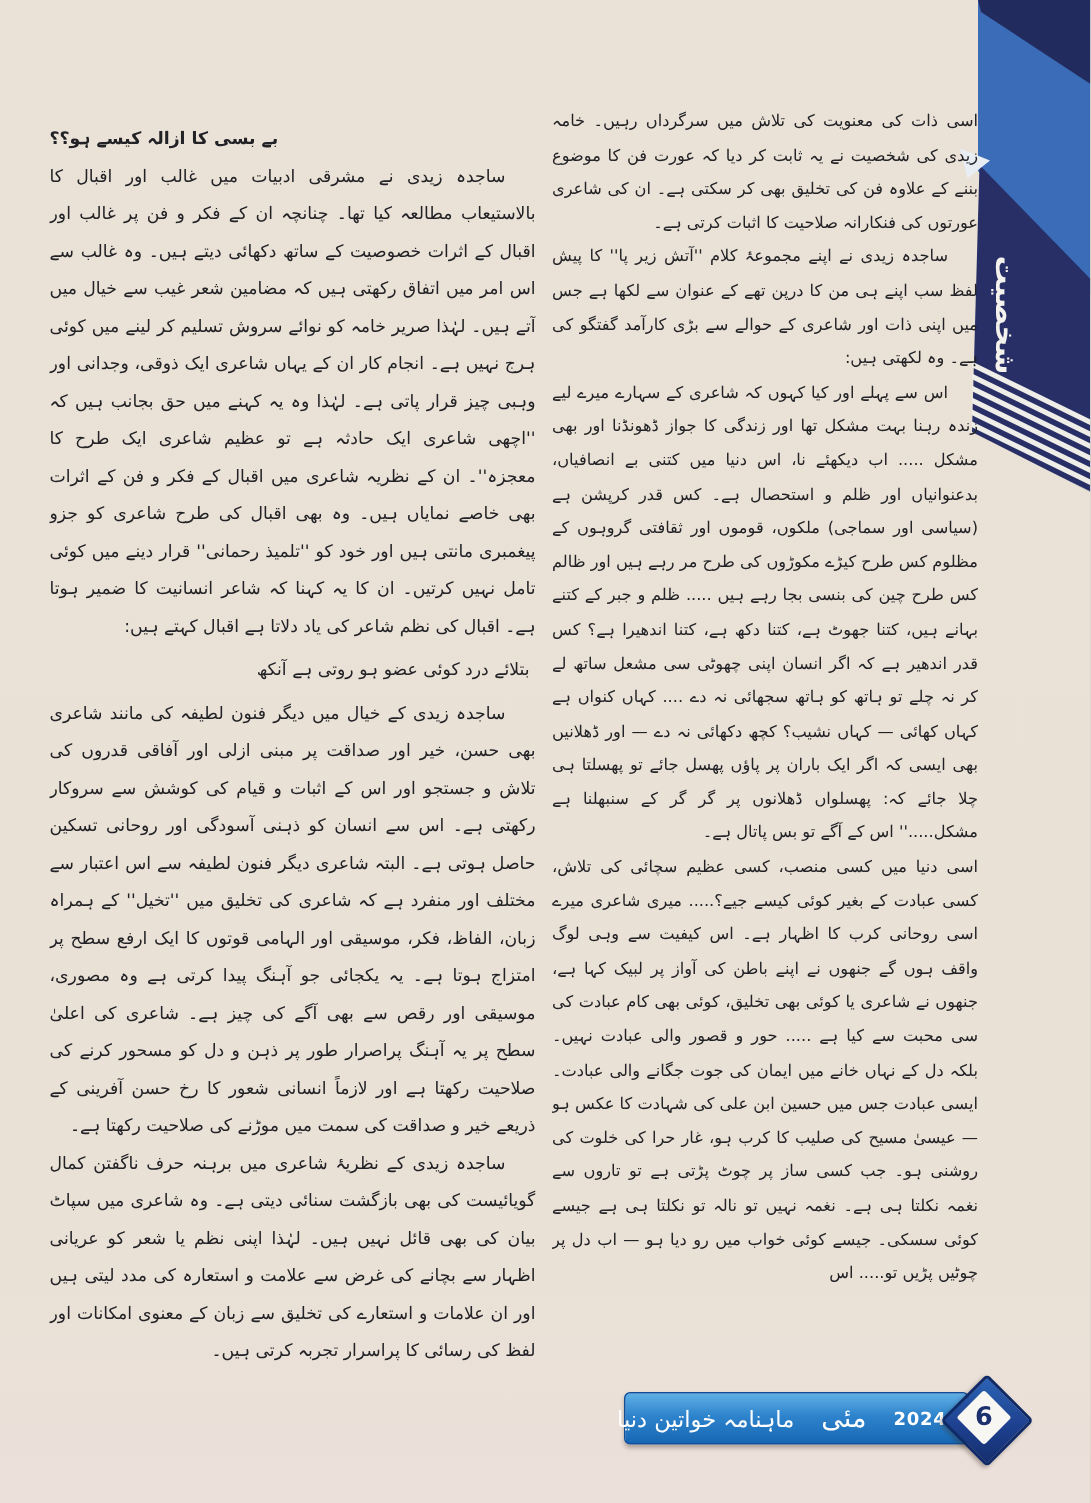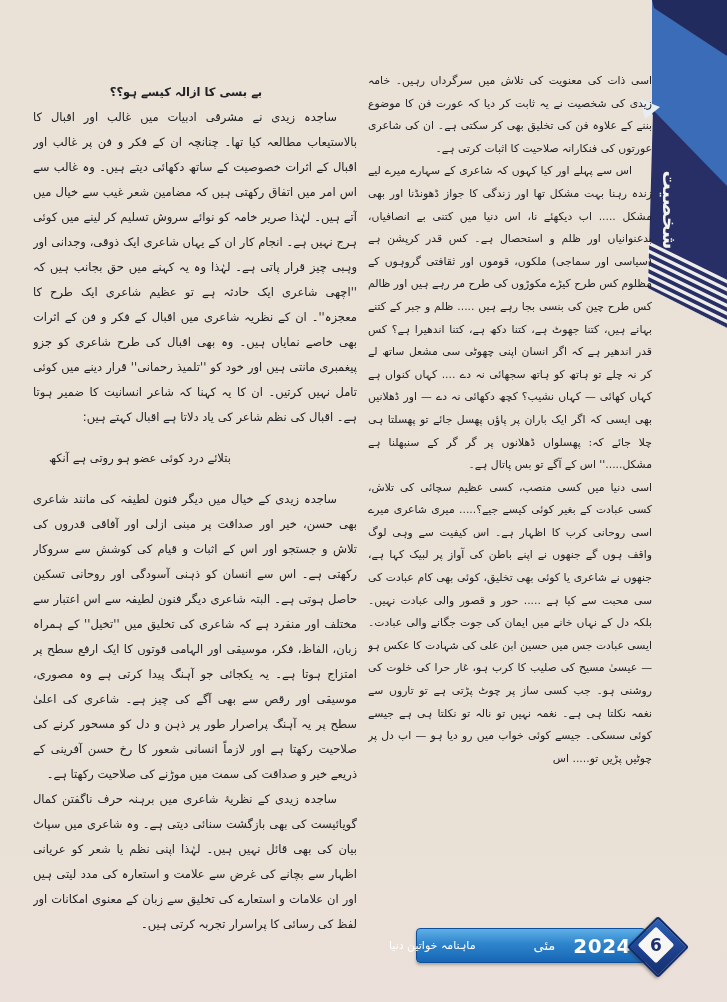--- a/index.html
+++ b/index.html
@@ -15,44 +15,44 @@
   }
   
   .col{
     position:absolute;direction:rtl;color:#222226;
     text-align:justify;overflow:hidden;
   }
   .col-left{left:33px;top:80px;width:324px;height:852px;font-size:11.5px;line-height:25px;}
   .col-right{left:368px;top:70px;width:284px;height:845px;font-size:10.8px;line-height:22.6px;}
   .para{margin:0;text-indent:20px;}
   .para.flush{text-indent:0;}
-  .heading-line{margin:0;text-align:center;text-indent:18px;font-weight:bold;}
+  .heading-line{margin:0;text-align:left;text-indent:18px;font-weight:bold;}
   .verse{margin:0;text-align:center;}
-  .verse p{margin:16px;text-align:left;text-indent:0;}
+  .verse p{margin:4px;text-align:right;text-indent:0;}
   
   .corner{position:absolute;left:590px;top:0;pointer-events:none;}
   .side-tab-label{
     position:absolute;left:610px;top:190px;width:120px;height:40px;
     transform:rotate(90deg);
     color:#f4f2ec;font-size:19px;font-weight:bold;letter-spacing:2px;
     text-align:center;line-height:40px;direction:rtl;
   }
   
   .footer-bar{
     position:absolute;left:416px;top:928px;width:230px;height:35px;
     background:linear-gradient(180deg,#5fb0e6 0%,#2e84cc 45%,#1767b4 100%);
     border:1px solid #0e4f9d;border-radius:4px;
     box-shadow:0 2px 3px rgba(60,50,40,.35);
     display:flex;align-items:center;direction:rtl;
     gap:18px;padding:0 14px 0 10px;box-sizing:border-box;
     color:#ffffff;z-index:5;
   }
-  .footer-bar .year{font-size:20px;font-weight:bold;letter-spacing:.5px;}
-  .footer-bar .month{font-size:13px;margin-left:40px;}
-  .footer-bar .mag{font-size:11px;white-space:nowrap;}
+  .footer-bar .year{font-size:12px;font-weight:bold;letter-spacing:.5px;}
+  .footer-bar .month{font-size:18px;}
+  .footer-bar .mag{font-size:15px;white-space:nowrap;}
   .page-diamond{position:absolute;left:630px;top:919px;width:52px;height:52px;z-index:6;}
   .d-outer{
     position:absolute;left:6px;top:6px;width:40px;height:40px;
     background:linear-gradient(135deg,#2c63b5 0%,#1d3e8c 60%,#142f6e 100%);
     border:2px solid #0f2a66;transform:rotate(45deg);border-radius:3px;
     box-shadow:0 2px 3px rgba(60,50,40,.4);
   }
   .d-inner{
     position:absolute;left:13px;top:13px;width:26px;height:26px;
     background:#f7f6f2;transform:rotate(45deg);border-radius:2px;
@@ -90,20 +90,21 @@
       <line x1="48" y1="278" x2="140" y2="323"></line>
       <line x1="48" y1="286" x2="140" y2="331"></line>
     </g>
 
     <polygon points="50,99 70,107 55,119" fill="#e7edf3"></polygon>
   </svg>
   <div class="side-tab-label">شخصیت</div>
 
   <div class="col col-right">
     <p class="para flush">اسی ذات کی معنویت کی تلاش میں سرگرداں رہیں۔ خامہ زیدی کی شخصیت نے یہ ثابت کر دیا کہ عورت فن کا موضوع بننے کے علاوہ فن کی تخلیق بھی کر سکتی ہے۔ ان کی شاعری عورتوں کی فنکارانہ صلاحیت کا اثبات کرتی ہے۔</p>
+    <p class="para">ساجدہ زیدی نے اپنے مجموعۂ کلام ''آتش زیر پا'' کا پیش لفظ سب اپنے ہی من کا درپن تھے کے عنوان سے لکھا ہے جس میں اپنی ذات اور شاعری کے حوالے سے بڑی کارآمد گفتگو کی ہے۔ وہ لکھتی ہیں:</p>
     <p class="para">اس سے پہلے اور کیا کہوں کہ شاعری کے سہارے میرے لیے زندہ رہنا بہت مشکل تھا اور زندگی کا جواز ڈھونڈنا اور بھی مشکل ..... اب دیکھئے نا، اس دنیا میں کتنی بے انصافیاں، بدعنوانیاں اور ظلم و استحصال ہے۔ کس قدر کرپشن ہے (سیاسی اور سماجی) ملکوں، قوموں اور ثقافتی گروہوں کے مظلوم کس طرح کیڑے مکوڑوں کی طرح مر رہے ہیں اور ظالم کس طرح چین کی بنسی بجا رہے ہیں ..... ظلم و جبر کے کتنے بہانے ہیں، کتنا جھوٹ ہے، کتنا دکھ ہے، کتنا اندھیرا ہے؟ کس قدر اندھیر ہے کہ اگر انسان اپنی چھوٹی سی مشعل ساتھ لے کر نہ چلے تو ہاتھ کو ہاتھ سجھائی نہ دے .... کہاں کنواں ہے کہاں کھائی — کہاں نشیب؟ کچھ دکھائی نہ دے — اور ڈھلانیں بھی ایسی کہ اگر ایک باران پر پاؤں پھسل جائے تو پھسلتا ہی چلا جائے کہ: پھسلواں ڈھلانوں پر گر گر کے سنبھلنا ہے مشکل.....'' اس کے آگے تو بس پاتال ہے۔</p>
     <p class="para flush">اسی دنیا میں کسی منصب، کسی عظیم سچائی کی تلاش، کسی عبادت کے بغیر کوئی کیسے جیے؟..... میری شاعری میرے اسی روحانی کرب کا اظہار ہے۔ اس کیفیت سے وہی لوگ واقف ہوں گے جنھوں نے اپنے باطن کی آواز پر لبیک کہا ہے، جنھوں نے شاعری یا کوئی بھی تخلیق، کوئی بھی کام عبادت کی سی محبت سے کیا ہے ..... حور و قصور والی عبادت نہیں۔ بلکہ دل کے نہاں خانے میں ایمان کی جوت جگانے والی عبادت۔ ایسی عبادت جس میں حسین ابن علی کی شہادت کا عکس ہو — عیسیٰ مسیح کی صلیب کا کرب ہو، غار حرا کی خلوت کی روشنی ہو۔ جب کسی ساز پر چوٹ پڑتی ہے تو تاروں سے نغمہ نکلتا ہی ہے۔ نغمہ نہیں تو نالہ تو نکلتا ہی ہے جیسے کوئی سسکی۔ جیسے کوئی خواب میں رو دیا ہو — اب دل پر چوٹیں پڑیں تو..... اس</p>
   </div>
 
   <div class="col col-left">
     <p class="heading-line">بے بسی کا ازالہ کیسے ہو؟؟</p>
     <p class="para">ساجدہ زیدی نے مشرقی ادبیات میں غالب اور اقبال کا بالاستیعاب مطالعہ کیا تھا۔ چنانچہ ان کے فکر و فن پر غالب اور اقبال کے اثرات خصوصیت کے ساتھ دکھائی دیتے ہیں۔ وہ غالب سے اس امر میں اتفاق رکھتی ہیں کہ مضامین شعر غیب سے خیال میں آتے ہیں۔ لہٰذا صریر خامہ کو نوائے سروش تسلیم کر لینے میں کوئی ہرج نہیں ہے۔ انجام کار ان کے یہاں شاعری ایک ذوقی، وجدانی اور وہبی چیز قرار پاتی ہے۔ لہٰذا وہ یہ کہنے میں حق بجانب ہیں کہ ''اچھی شاعری ایک حادثہ ہے تو عظیم شاعری ایک طرح کا معجزہ''۔ ان کے نظریہ شاعری میں اقبال کے فکر و فن کے اثرات بھی خاصے نمایاں ہیں۔ وہ بھی اقبال کی طرح شاعری کو جزو پیغمبری مانتی ہیں اور خود کو ''تلمیذ رحمانی'' قرار دینے میں کوئی تامل نہیں کرتیں۔ ان کا یہ کہنا کہ شاعر انسانیت کا ضمیر ہوتا ہے۔ اقبال کی نظم شاعر کی یاد دلاتا ہے اقبال کہتے ہیں:</p>
     <div class="verse">
       <p>بتلائے درد کوئی عضو ہو روتی ہے آنکھ</p>
     </div>

